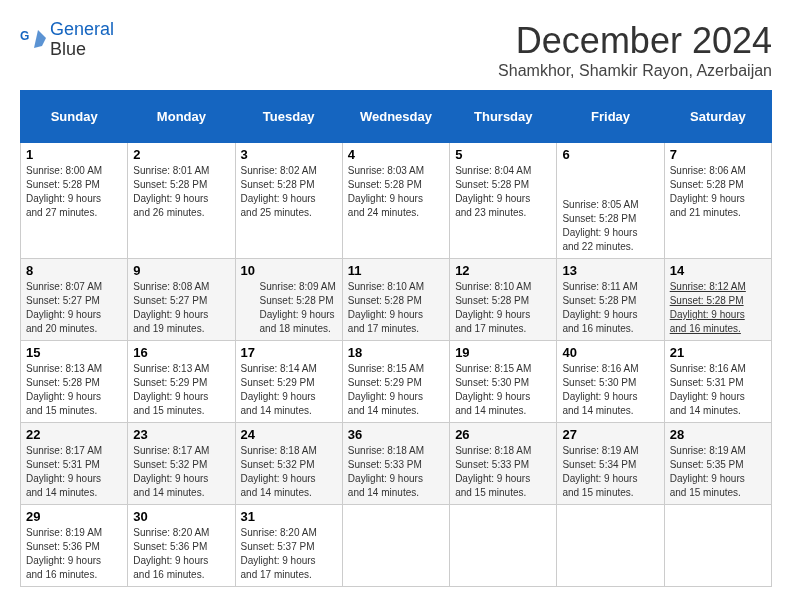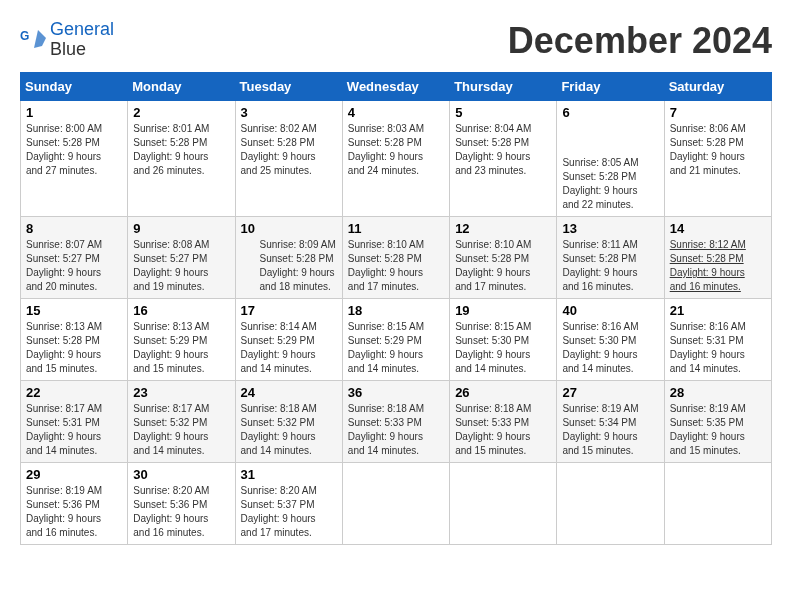--- a/index.html
+++ b/index.html
@@ -30,39 +30,39 @@
     .logo-icon {
       width: 28px;
       height: 28px;
       margin-right: 2px;
     }
     .title-block {
       text-align: right;
     }
     .month-title {
       font-size: 36px;
-      font-weight: bold;
+      font-weight: normal;
       color: #333;
     }
     .location-title {
       font-size: 16px;
       color: #444;
     }
     table {
       width: 100%;
       border-collapse: collapse;
       font-size: 11px;
     }
     thead tr {
       background-color: #1565c0;
       color: #fff;
     }
     thead th {
-      padding: 6px 4px;
-      text-align: left;
+      padding: 18px 4px;
+      text-align: center;
       font-size: 13px;
       font-weight: bold;
       border: 1px solid #1565c0;
     }
     tbody tr {
       border: 1px solid #ccc;
     }
     tbody td {
       vertical-align: top;
       padding: 4px 5px;
@@ -101,20 +101,21 @@
       <text y="14" font-size="12" fill="#1565c0" font-weight="bold">G</text>
       <polygon points="18,4 26,12 22,20 14,22" fill="#1565c0" opacity="0.7"></polygon>
     </svg>
     <div class="logo-text">
       <div><span class="blue">General</span></div>
       <div>Blue</div>
     </div>
   </div>
   <div class="title-block">
     <div class="month-title">December 2024</div>
+    <div class="location-title">Shamkhor, Shamkir Rayon, Azerbaijan</div>
   </div>
 </div>
 
 <table>
   <thead>
     <tr>
     <th>Sunday</th>
         <th>Monday</th>
         <th>Tuesday</th>
         <th>Wednesday</th>

